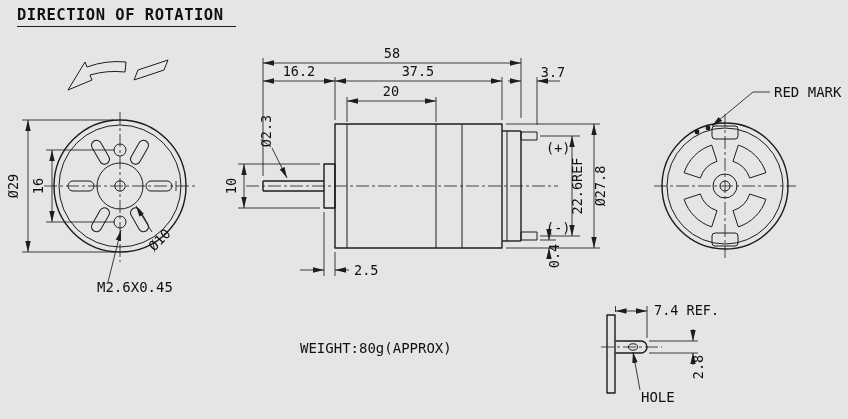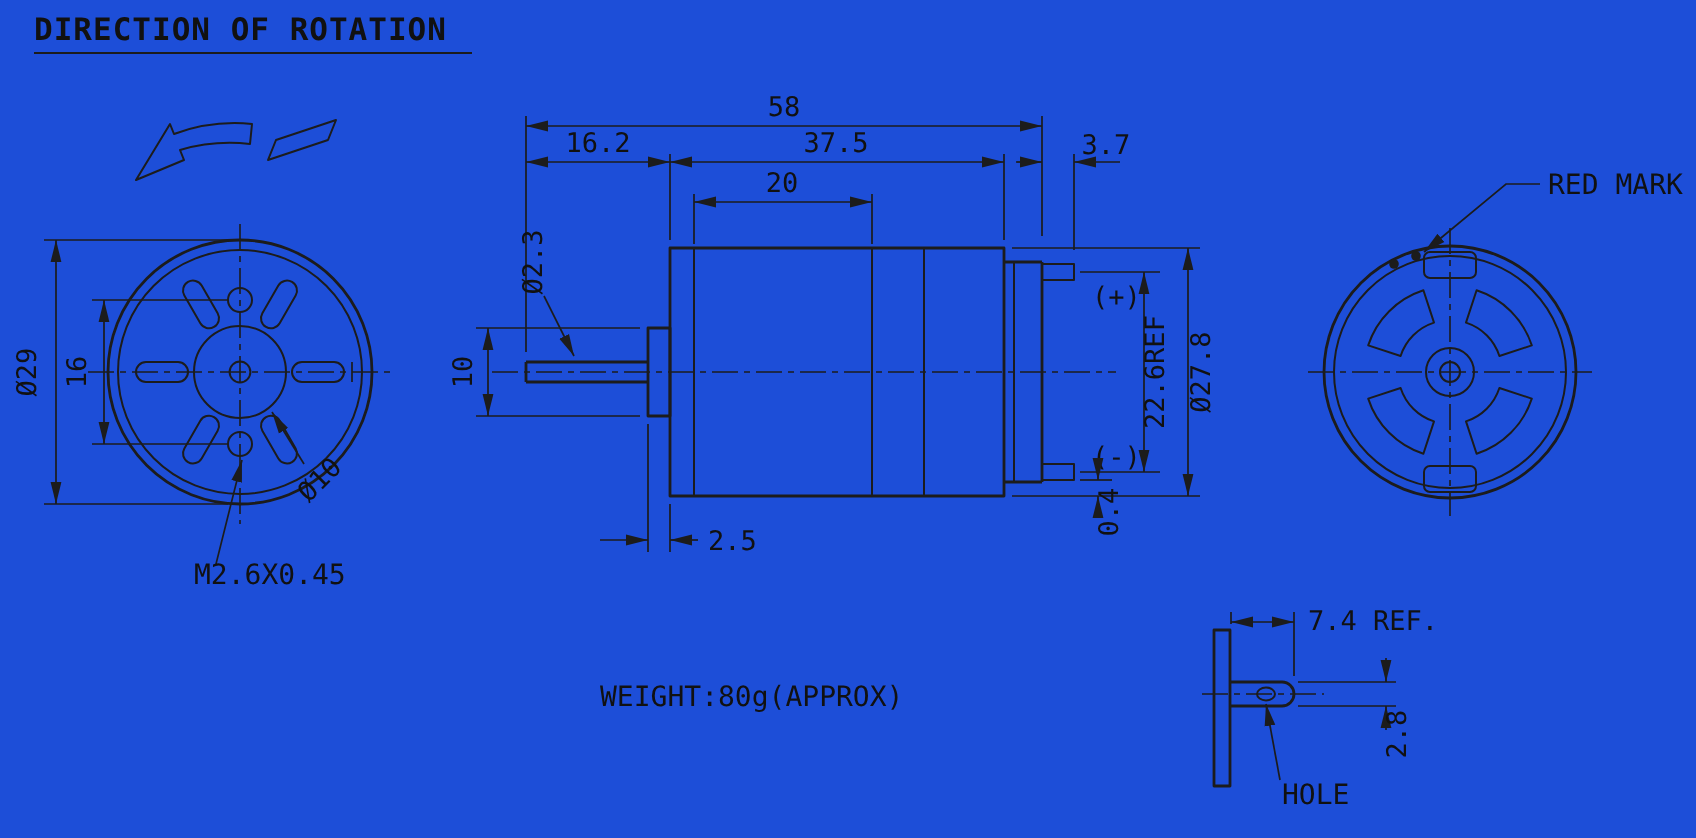--- a/index.html
+++ b/index.html
@@ -1,16 +1,16 @@
 <!DOCTYPE html>
 <html><head>
 <meta charset="utf-8">
 <style>
   html,body{margin:0;padding:0;background:#fff}
-  .stage{position:relative;width:848px;height:419px;background:#1d4ed8;overflow:hidden;
+  .stage{position:relative;width:848px;height:419px;background:#e5e5e5;overflow:hidden;
          font-family:"DejaVu Sans Mono",monospace}
   svg{position:absolute;left:0;top:0}
   .ol{fill:none;stroke:#1c1c1c;stroke-width:1.4;stroke-linejoin:round}
   .md{fill:none;stroke:#1c1c1c;stroke-width:1;stroke-linejoin:round}
   .dm{fill:none;stroke:#1c1c1c;stroke-width:.85}
   .cl{fill:none;stroke:#1c1c1c;stroke-width:.8;stroke-dasharray:13 3 3 3}
   .tx{font-family:"DejaVu Sans Mono",monospace;font-size:13.5px;fill:#111}
   .tx14{font-size:14px}
   .ttl{font-size:15.5px;font-weight:bold;letter-spacing:.5px}
   .fil{fill:#1c1c1c;stroke:none}

